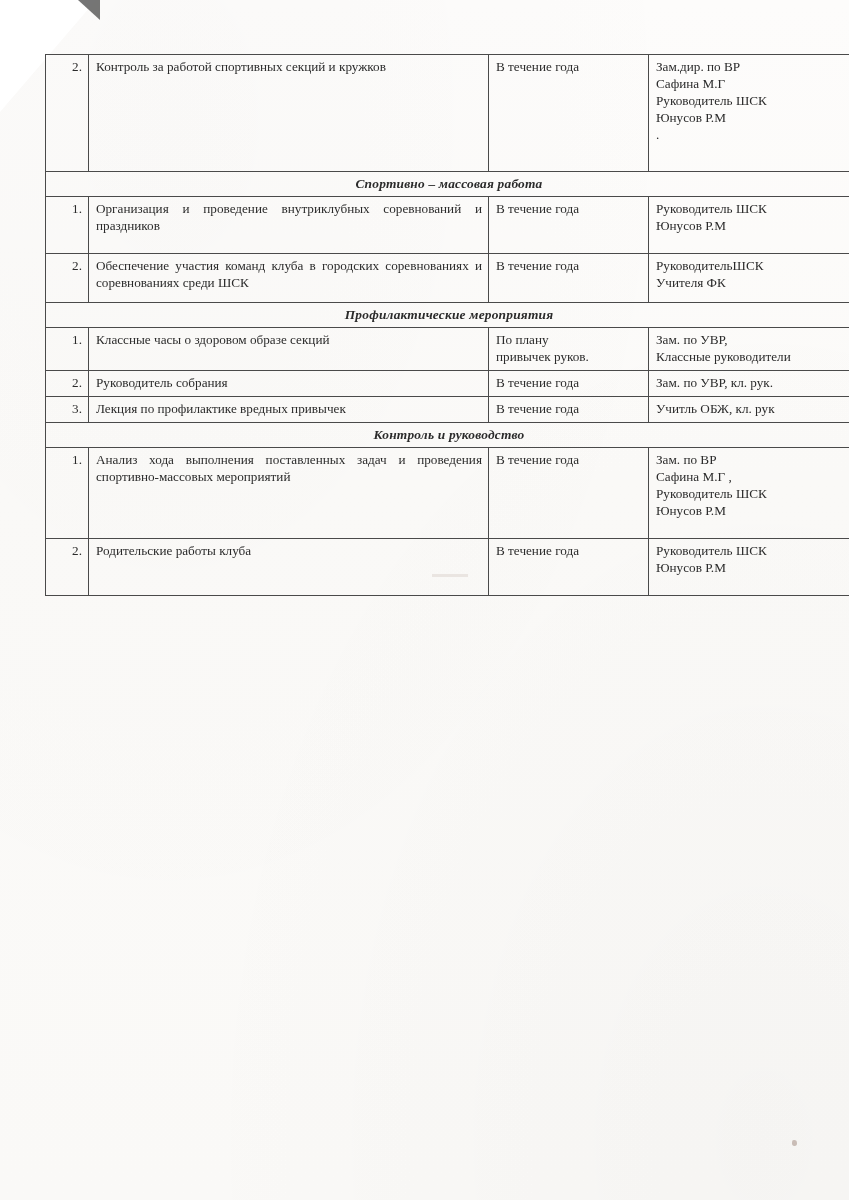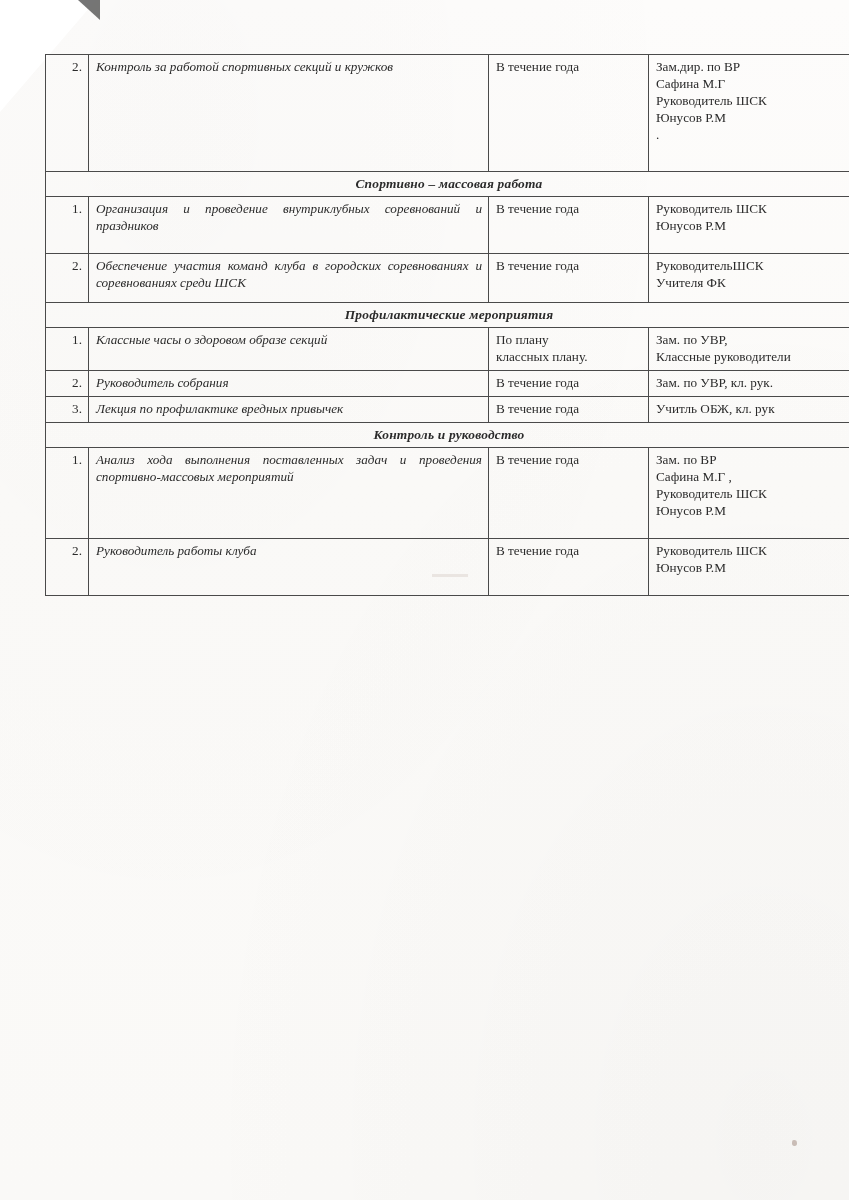--- a/index.html
+++ b/index.html
@@ -84,21 +84,20 @@
   td.num {
     width: 34px;
     text-align: right;
     padding-right: 6px;
     padding-left: 2px;
   }
   td.activity {
     width: 386px;
     text-align: justify;
     text-justify: inter-word;
-    font-style: italic;
   }
   td.period {
     width: 146px;
   }
   td.resp {
     width: 190px;
   }
   tr.section td {
     text-align: center;
     font-style: italic;
@@ -182,21 +181,21 @@
       </tr>
 
       <tr class="section">
         <td colspan="4">Профилактические мероприятия</td>
       </tr>
 
       <tr>
         <td class="num">1.</td>
         <td class="activity">Классные часы о здоровом образе секций</td>
         <td class="period nowrap-line">По плану
-классных плану.</td>
+привычек руков.</td>
         <td class="resp nowrap-line">Зам. по УВР,
 Классные руководители</td>
       </tr>
 
       <tr class="row-line">
         <td class="num">2.</td>
         <td class="activity">Руководитель собрания</td>
         <td class="period">В течение года</td>
         <td class="resp">Зам. по УВР, кл. рук.</td>
       </tr>
@@ -217,21 +216,21 @@
         <td class="activity">Анализ хода выполнения поставленных задач и проведения спортивно-массовых мероприятий</td>
         <td class="period">В течение года</td>
         <td class="resp nowrap-line">Зам. по ВР
 Сафина М.Г ,
 Руководитель ШСК
 Юнусов Р.М</td>
       </tr>
 
       <tr>
         <td class="num tall-5">2.</td>
-        <td class="activity">Руководитель работы клуба</td>
+        <td class="activity">Родительские работы клуба</td>
         <td class="period">В течение года</td>
         <td class="resp nowrap-line">Руководитель ШСК
 Юнусов Р.М</td>
       </tr>
     </tbody>
   </table>
 
   <div class="stray-mark"></div>
   <div class="stray-mark2"></div>
 </div>

